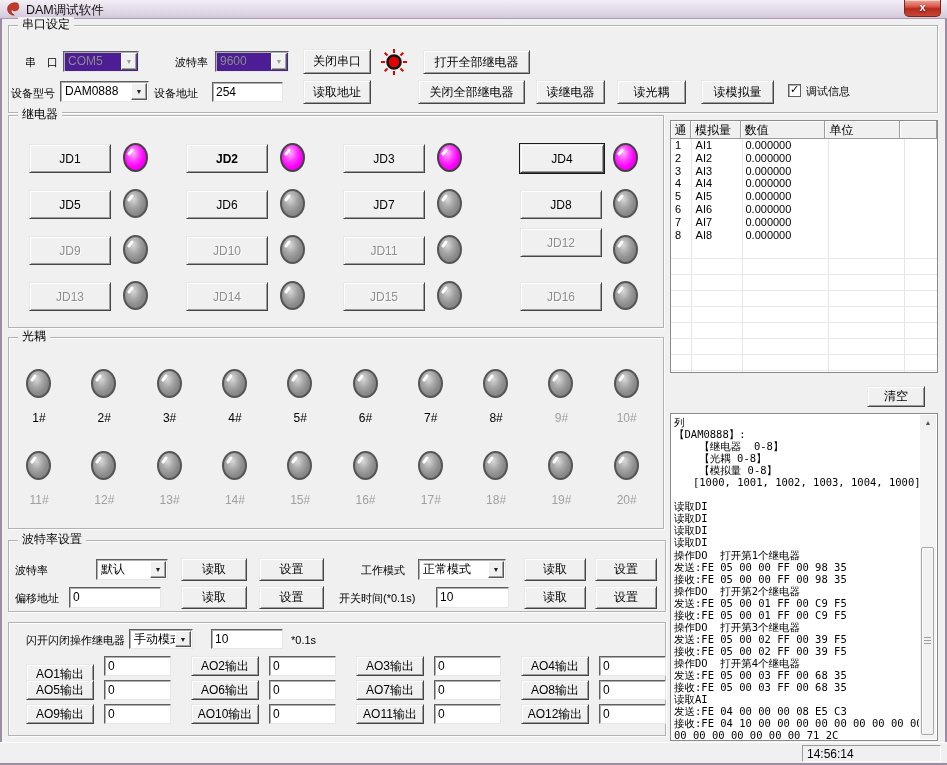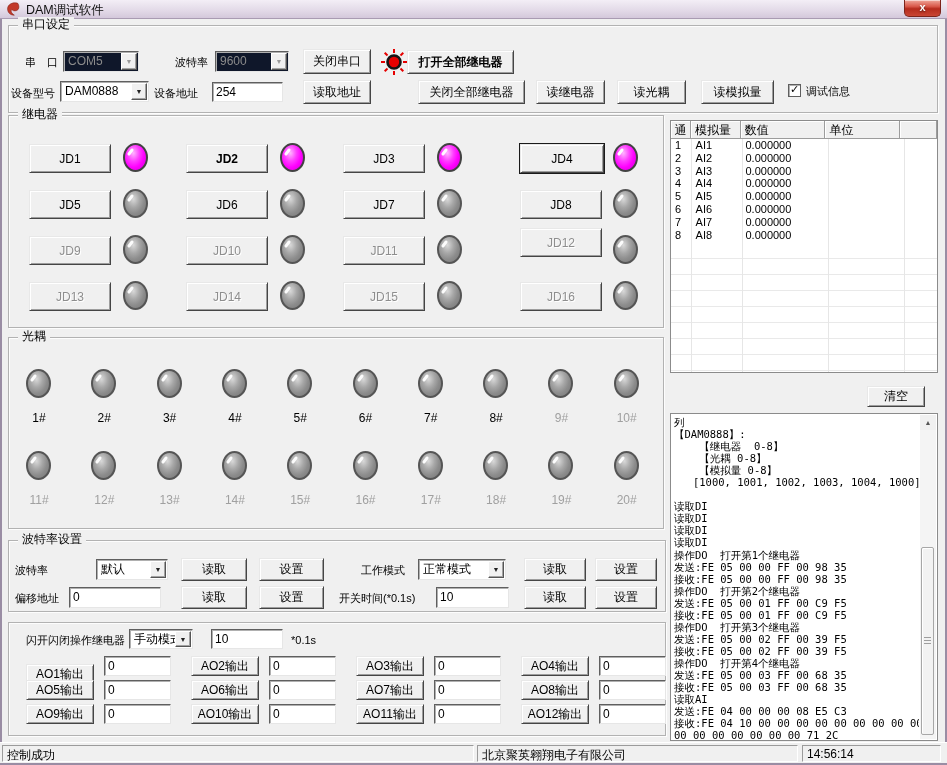--- a/index.html
+++ b/index.html
@@ -29,21 +29,21 @@
   .btn.focused { box-shadow:0 0 0 1px #1a1a1a, inset 1px 1px 0 #FFFFFF, inset -1px -1px 0 #9d9d9d; }
   .field { position:absolute; background:#fff; border:1px solid; border-color:#5f5f5f #e6e6e6 #e6e6e6 #5f5f5f;
            box-shadow:inset 1px 1px 0 #b0b0b0; padding:2px 3px; font-size:12px; line-height:14px;
            white-space:nowrap; overflow:hidden; cursor:text; }
   .combo { position:absolute; background:#fff; border:1px solid; border-color:#5f5f5f #e6e6e6 #e6e6e6 #5f5f5f;
            box-shadow:inset 1px 1px 0 #b0b0b0; font-size:12px; cursor:pointer; }
   .combo .ctext { position:absolute; left:4px; top:2px; line-height:14px; white-space:nowrap; }
   .combo .carrow { position:absolute; right:1px; top:1px; bottom:1px; width:16px; background:#F0F0F0;
                    border:1px solid; border-color:#fff #555 #555 #fff; box-shadow:inset -1px -1px 0 #a2a2a2;
                    font-size:7px; color:#222; display:flex; align-items:center; justify-content:center; }
-  .combo.disabled { background:#0f172a; color:#8b8b8b;text-decoration:underline; }
+  .combo.disabled { background:#4c1d95; color:#8b8b8b;text-decoration:underline; }
   .combo.disabled .carrow { color:#9a9a9a; }
   .lbl { position:absolute; font-size:11px; white-space:pre; line-height:15px; }
 
   .led { position:absolute; width:25px; height:29px; border-radius:50%; border:2px solid #424242; }
   .led::after { content:""; position:absolute; left:4px; top:3px; width:3px; height:8px;
                 background:rgba(255,255,255,.95); border-radius:2px; transform:rotate(38deg); }
   .led-on  { background:radial-gradient(ellipse at 40% 32%, #ffb6ff 0%, #ff3cff 35%, #FF00FF 60%, #cf00cf 100%); }
   .led-off { background:radial-gradient(ellipse at 40% 32%, #d9d9d9 0%, #a7a7a7 35%, #8C8C8C 60%, #747474 100%); border-color:#555; }
 
   .checkbox { position:absolute; width:13px; height:13px; background:#fff; border:1px solid #5f5f5f;
@@ -118,21 +118,21 @@
           <line x1="14" y1="23" x2="14" y2="27"></line>
         <line x1="1" y1="14" x2="5" y2="14"></line>
           <line x1="23" y1="14" x2="27" y2="14"></line>
         <line x1="4.7" y1="4.7" x2="7.5" y2="7.5"></line>
           <line x1="20.5" y1="20.5" x2="23.3" y2="23.3"></line>
         <line x1="4.7" y1="23.3" x2="7.5" y2="20.5"></line>
           <line x1="20.5" y1="7.5" x2="23.3" y2="4.7"></line>
       </g>
       <circle cx="14" cy="14" r="6.5" fill="#E60000" stroke="#151515" stroke-width="2.6"></circle>
     </svg>
-    <div class="btn" style="left:398px;top:24px;width:107px;height:24px;font-weight:bold;">打开全部继电器</div>
+    <div class="btn" style="left:414px;top:24px;width:107px;height:24px;">打开全部继电器</div>
 
     <span class="lbl" style="left:2px;top:60px;">设备型号</span>
     <div class="combo" style="left:51px;top:55px;width:89px;height:21px;">
       <span class="ctext">DAM0888</span>
       <span class="carrow">▼</span>
     </div>
     <span class="lbl" style="left:145px;top:60px;">设备地址</span>
     <div class="field" style="left:203px;top:56px;width:71px;height:20px;">254</div>
     <div class="btn" style="left:294px;top:54px;width:68px;height:24px;">读取地址</div>
     <div class="btn" style="left:409px;top:54px;width:107px;height:24px;">关闭全部继电器</div>
@@ -387,18 +387,16 @@
       <div class="field" style="left: 95px; top: 81px; width: 67px; height: 20px;">0</div>
       <div class="btn" style="left: 182px; top: 81px; width: 68px; height: 20px;">AO10输出</div>
       <div class="field" style="left: 260px; top: 81px; width: 67px; height: 20px;">0</div>
       <div class="btn" style="left: 347px; top: 81px; width: 68px; height: 20px;">AO11输出</div>
       <div class="field" style="left: 425px; top: 81px; width: 67px; height: 20px;">0</div>
       <div class="btn" style="left: 512px; top: 81px; width: 68px; height: 20px;">AO12输出</div>
       <div class="field" style="left: 590px; top: 81px; width: 67px; height: 20px;">0</div>
     </div>
 
   <div class="statusbar">
-    <div class="scell" style="left:2px;width:472px;">控制成功</div>
-    <div class="scell" style="left:477px;width:321px;">北京聚英翱翔电子有限公司</div>
     <div class="scell" style="left:802px;width:139px;">14:56:14</div>
   </div>
 
 </div>
 
 </body></html>

